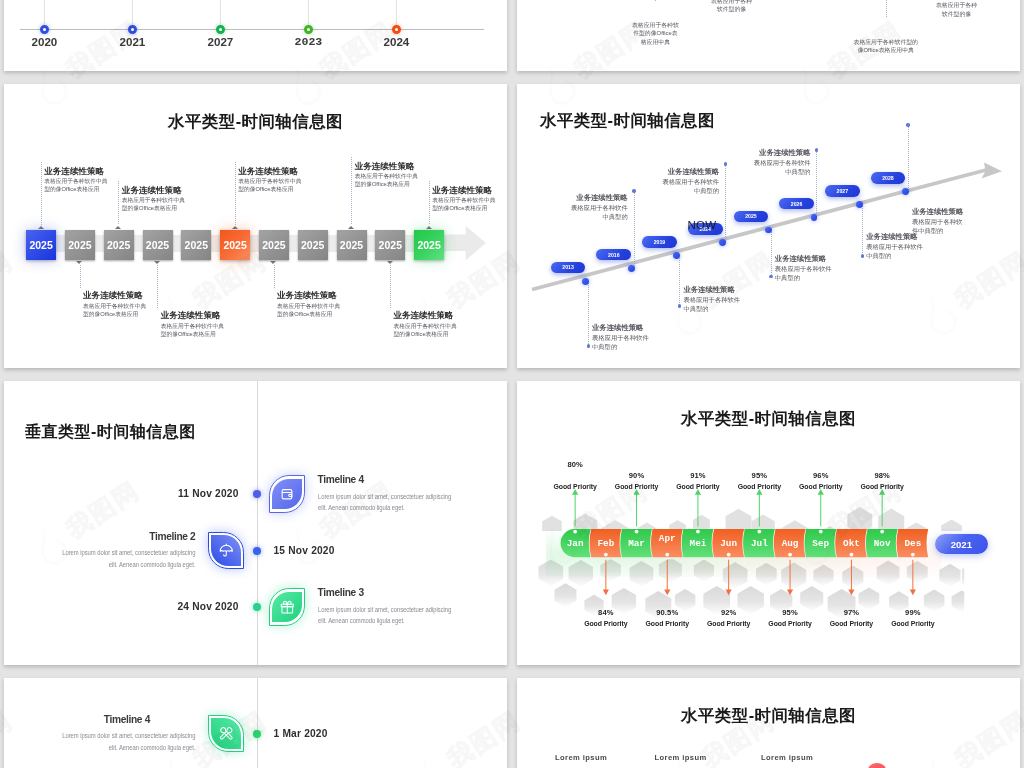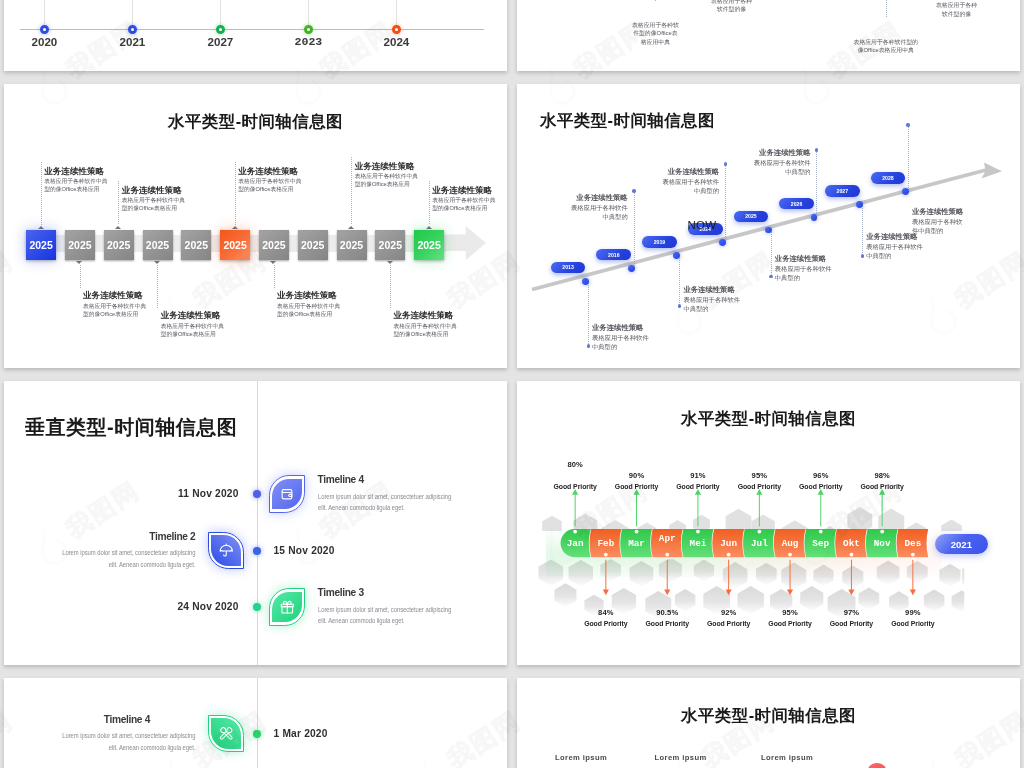--- a/index.html
+++ b/index.html
@@ -212,21 +212,21 @@
         <div class="s4-h" style="left:235.5px;top:64px;width:58px;text-align:right;white-space:nowrap;">业务连续性策略</div>
         <div class="s4-p" style="left:235.5px;top:74px;width:58px;text-align:right;">表格应用于各种软件中典型的</div>
         <div class="s4-h" style="left:349.20000000000005px;top:148px;width:58px;text-align:left;white-space:nowrap;">业务连续性策略</div>
         <div class="s4-p" style="left:349.20000000000005px;top:158px;width:58px;text-align:left;">表格应用于各种软件中典型的</div>
         <div class="s4-h" style="left:394.90000000000003px;top:123px;width:52px;text-align:left;white-space:nowrap;">业务连续性策略</div>
         <div class="s4-p" style="left:394.90000000000003px;top:133px;width:52px;text-align:left;">表格应用于各种软件中典型的</div>
       </div>
   </div>
 
   <div class="card" id="s5" style="left:4px;top:381px;width:503px;height:284px;">
-    <div class="title" style="left:21px;top:33px;font-size:20px;text-align:right;">垂直类型-时间轴信息图</div>
+    <div class="title" style="left:21px;top:41px;font-size:16px;text-align:right;">垂直类型-时间轴信息图</div>
     <div id="s5-stage">
         <div class="s5-spine" style="left:252.5px;top:0px;height:284px;"></div>
         <div class="s5-node" style="left:248.9px;top:109px;background:#4d5fe8;box-shadow:0 0 5px #4d5fe899;"></div>
         <div class="s5-leaf" style="left:264.5px;top:94.35px;width:36.8px;height:37.3px;">
           <div style="position:absolute;left:0;top:0;right:0;bottom:0;border:1.6px solid #5566ec;border-radius:20.24px 0 20.24px 0;box-shadow:0 0 11px #5566ec55;"></div>
           <div style="position:absolute;left:3.3px;top:3.3px;right:3.3px;bottom:3.3px;background:linear-gradient(135deg,#8190f6,#5566ec);border-radius:17.24px 0 17.24px 0;display:flex;align-items:center;justify-content:center;">
             <svg viewBox="0 0 24 24" width="16.56" height="16.56" fill="none" stroke="#ffffff" stroke-width="1.55" stroke-linecap="round" stroke-linejoin="round">
               <path d="M4.6 7.2a1.9 1.9 0 0 1 1.9-1.9h10.2a1.9 1.9 0 0 1 1.9 1.9v9.6a1.9 1.9 0 0 1-1.9 1.9H6.5a1.9 1.9 0 0 1-1.9-1.9z"></path>
               <path d="M4.6 9.4h13.9"></path>
               <path d="M15.6 12.1a1.5 1.5 0 0 0 0 3h2.9v-3z"></path>

